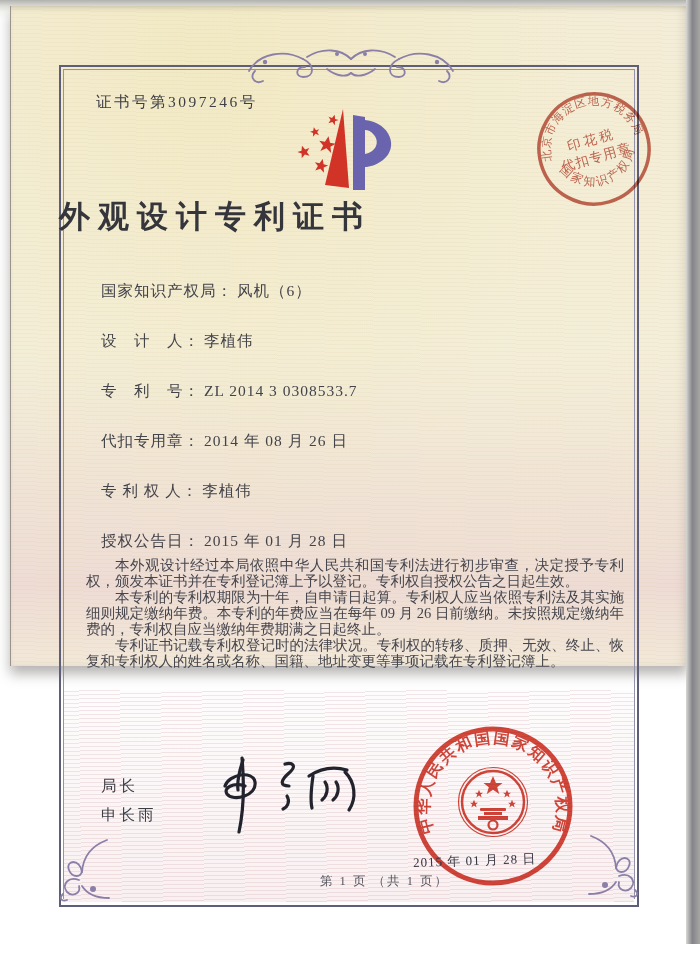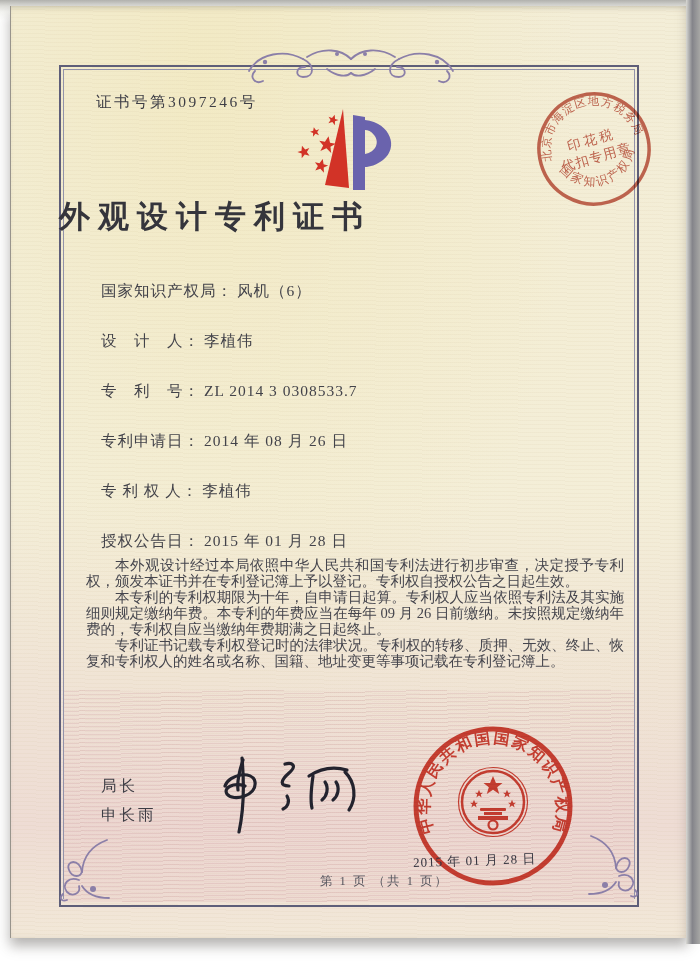--- a/index.html
+++ b/index.html
@@ -1,18 +1,18 @@
 <!DOCTYPE html>
 <html><head>
 <meta charset="utf-8">
 <style>
   html,body{margin:0;padding:0;width:700px;height:962px;overflow:hidden;background:#ffffff;}
   .scan{position:relative;width:700px;height:962px;background:linear-gradient(to bottom,#b2b2ae 0,#dededa 6px,#f6f6f3 12px,#ffffff 20px);font-family:"Liberation Serif","DejaVu Serif",serif;}
   .spine{position:absolute;right:0;top:0;width:14px;height:944px;background:linear-gradient(to right,#d8d8d3 0,#84848a 45%,#a7a7a5 100%);}
-  .page{position:absolute;left:10px;top:6px;width:677px;height:932px;
+  .page{position:absolute;left:10px;top:6px;width:677px;height:660px;
     background:
       radial-gradient(ellipse at 28% 8%,rgba(240,228,170,.45),rgba(240,228,170,0) 55%),
       radial-gradient(ellipse at 75% 30%,rgba(243,235,200,.35),rgba(243,235,200,0) 60%),
       linear-gradient(to bottom,#f3eeda 0%,#f4efdc 52%,#f0e4d6 72%,#eedcd4 88%,#f2e8d8 100%);
     border-left:1px solid #98948c;
     box-shadow:0 8px 12px rgba(70,65,60,.4), inset -7px 0 12px -6px rgba(110,100,95,.35), inset 0 4px 6px -4px rgba(120,115,105,.4);}
   .page::before{content:"";position:absolute;inset:0;background:repeating-linear-gradient(1.2deg,rgba(200,178,140,.09) 0 1px,rgba(0,0,0,0) 1px 4px);pointer-events:none;}
   .frame{position:absolute;left:48px;top:59px;width:580px;height:842px;border:2px solid #5e5e79;box-sizing:border-box;}
   .frame-inner{position:absolute;left:2px;right:2px;top:2px;bottom:6px;border:1px solid #9292aa;border-bottom:none;}
   .guilloche{position:absolute;left:3px;right:3px;bottom:3px;height:212px;
@@ -111,21 +111,21 @@
     <div class="field f0">
       <span class="flabel">国家知识产权局：</span><span class="fvalue">风机（6）</span>
     </div>
     <div class="field f1">
       <span class="flabel">设　计　人：</span><span class="fvalue">李植伟</span>
     </div>
     <div class="field f2">
       <span class="flabel">专　利　号：</span><span class="fvalue">ZL 2014 3 0308533.7</span>
     </div>
     <div class="field f3">
-      <span class="flabel">专利申请日：</span><span class="fvalue">2014 年 08 月 26 日</span>
+      <span class="flabel">代扣专用章：</span><span class="fvalue">2014 年 08 月 26 日</span>
     </div>
     <div class="field f4">
       <span class="flabel">专 利 权 人：</span><span class="fvalue">李植伟</span>
     </div>
     <div class="field f5">
       <span class="flabel">授权公告日：</span><span class="fvalue">2015 年 01 月 28 日</span>
     </div>
 
     <div class="body-text">
       <p>本外观设计经过本局依照中华人民共和国专利法进行初步审查，决定授予专利权，颁发本证书并在专利登记簿上予以登记。专利权自授权公告之日起生效。</p>

